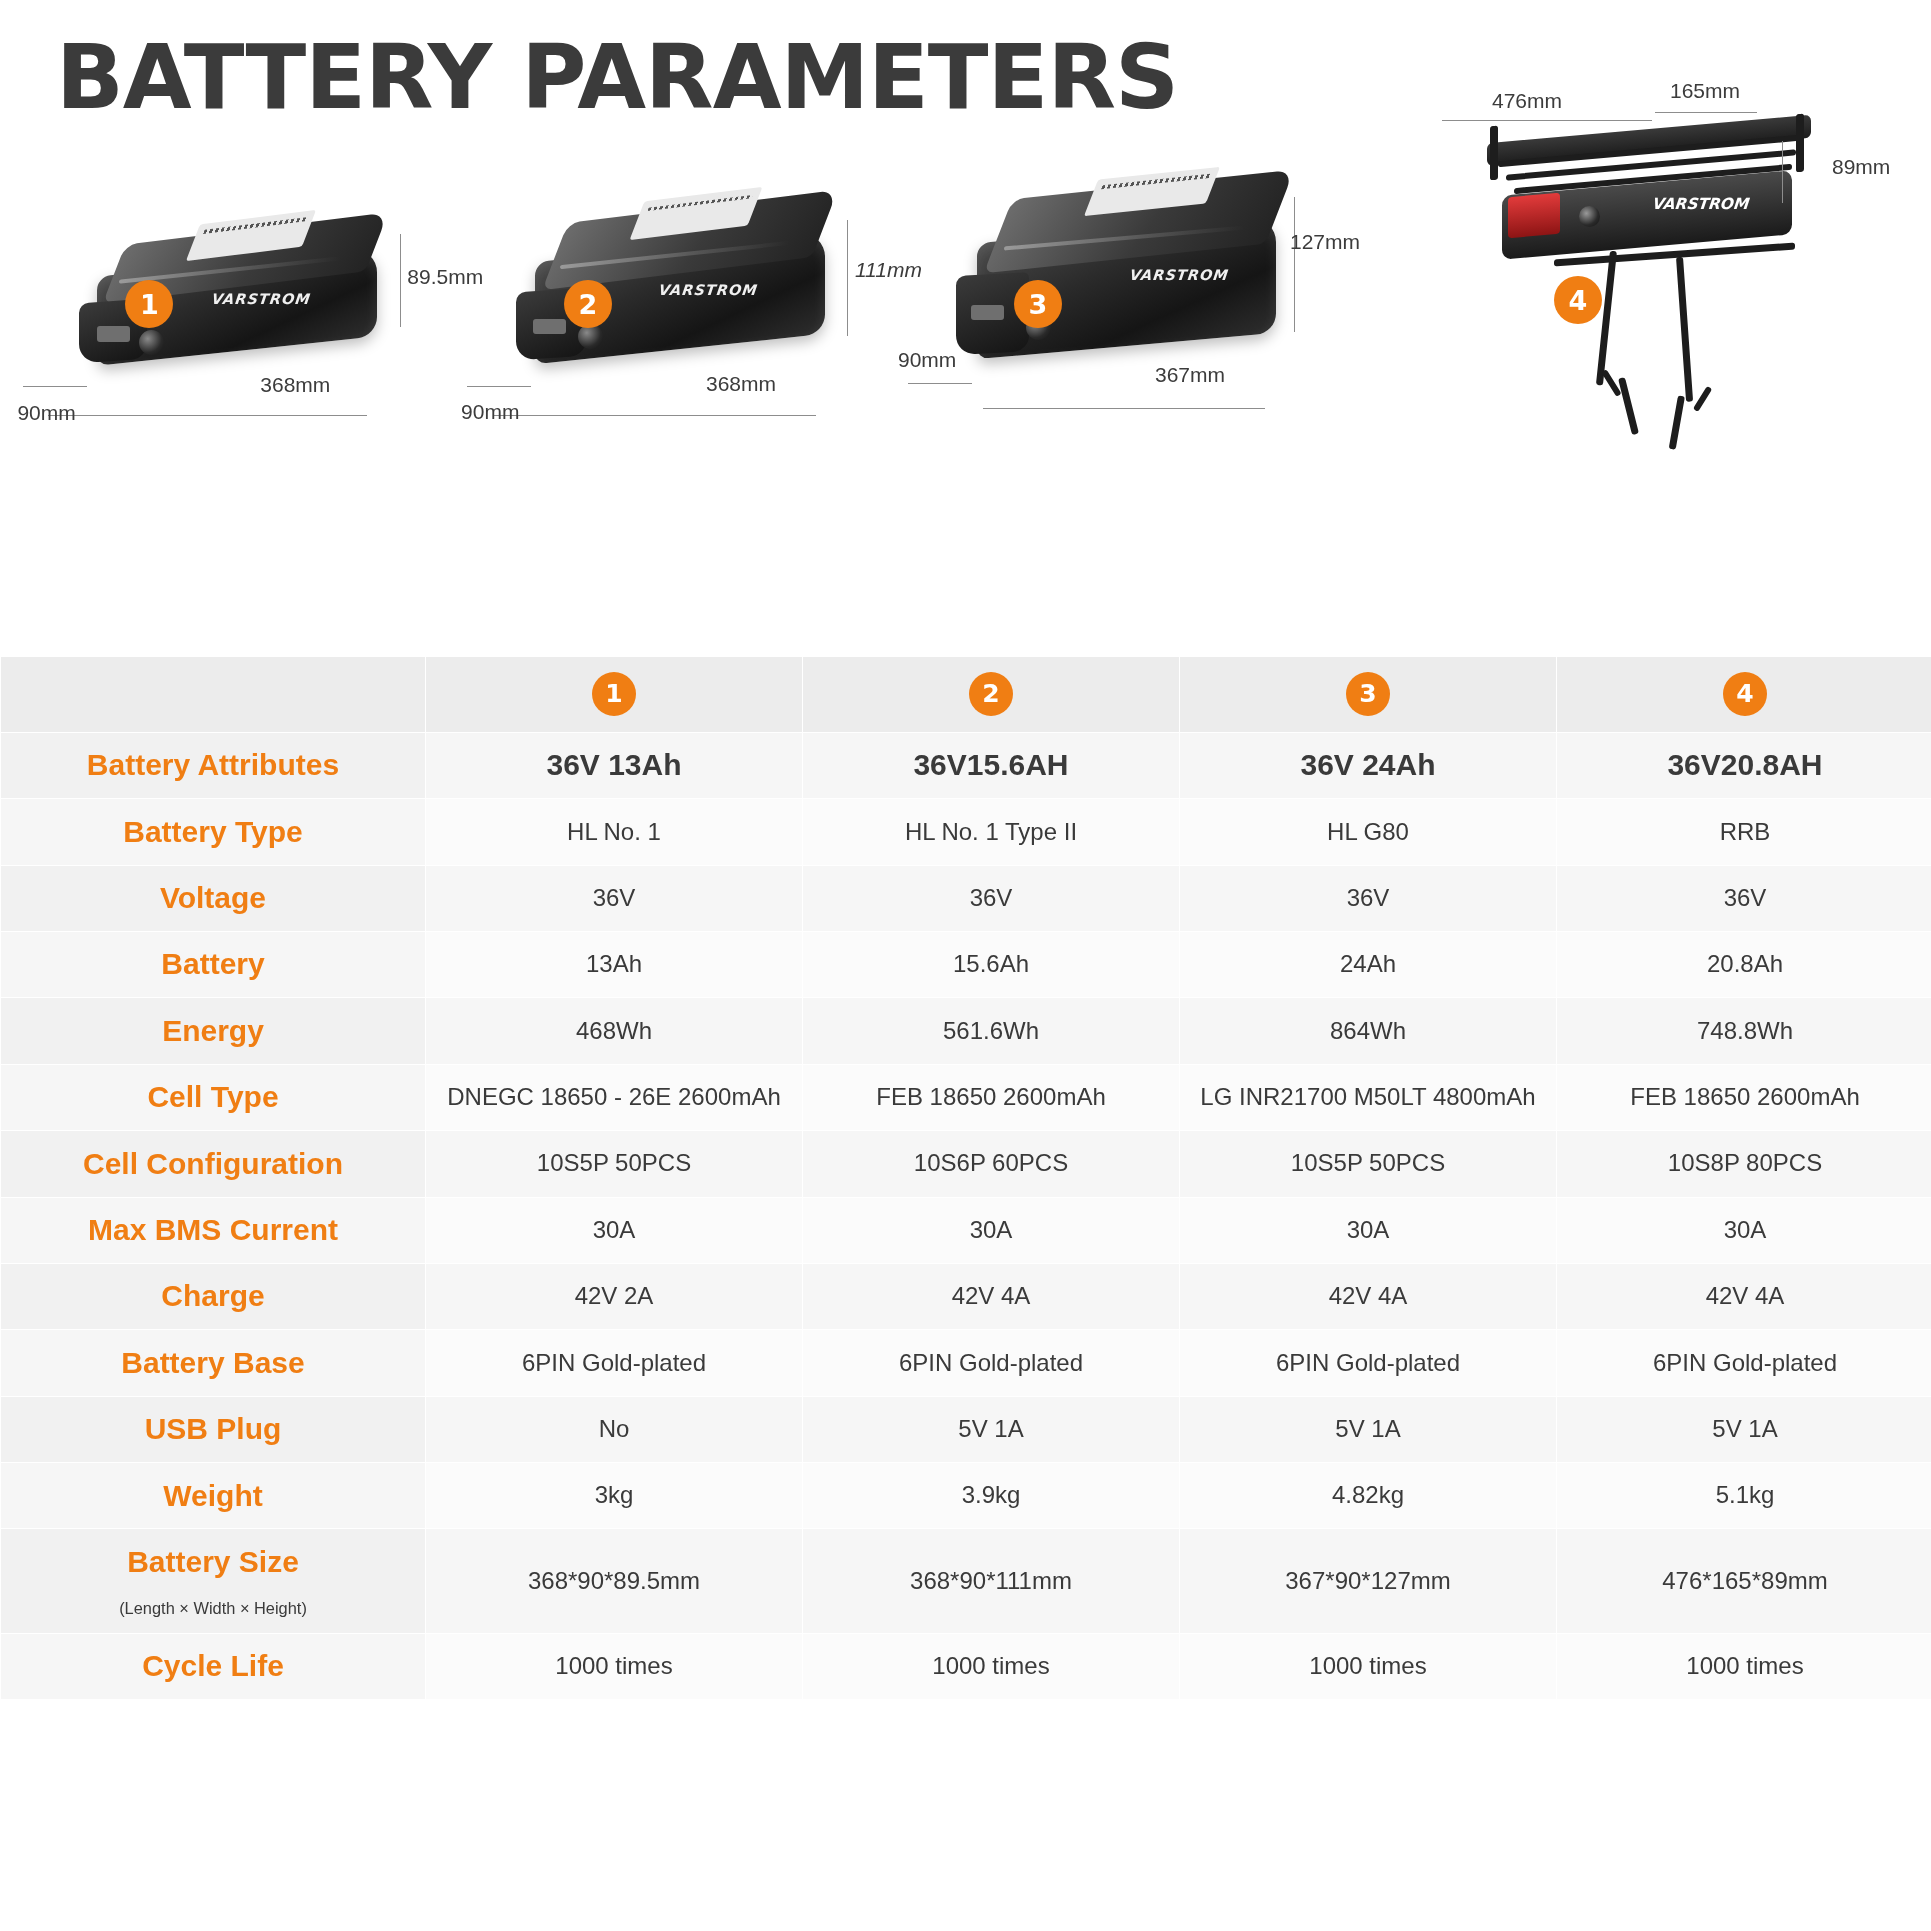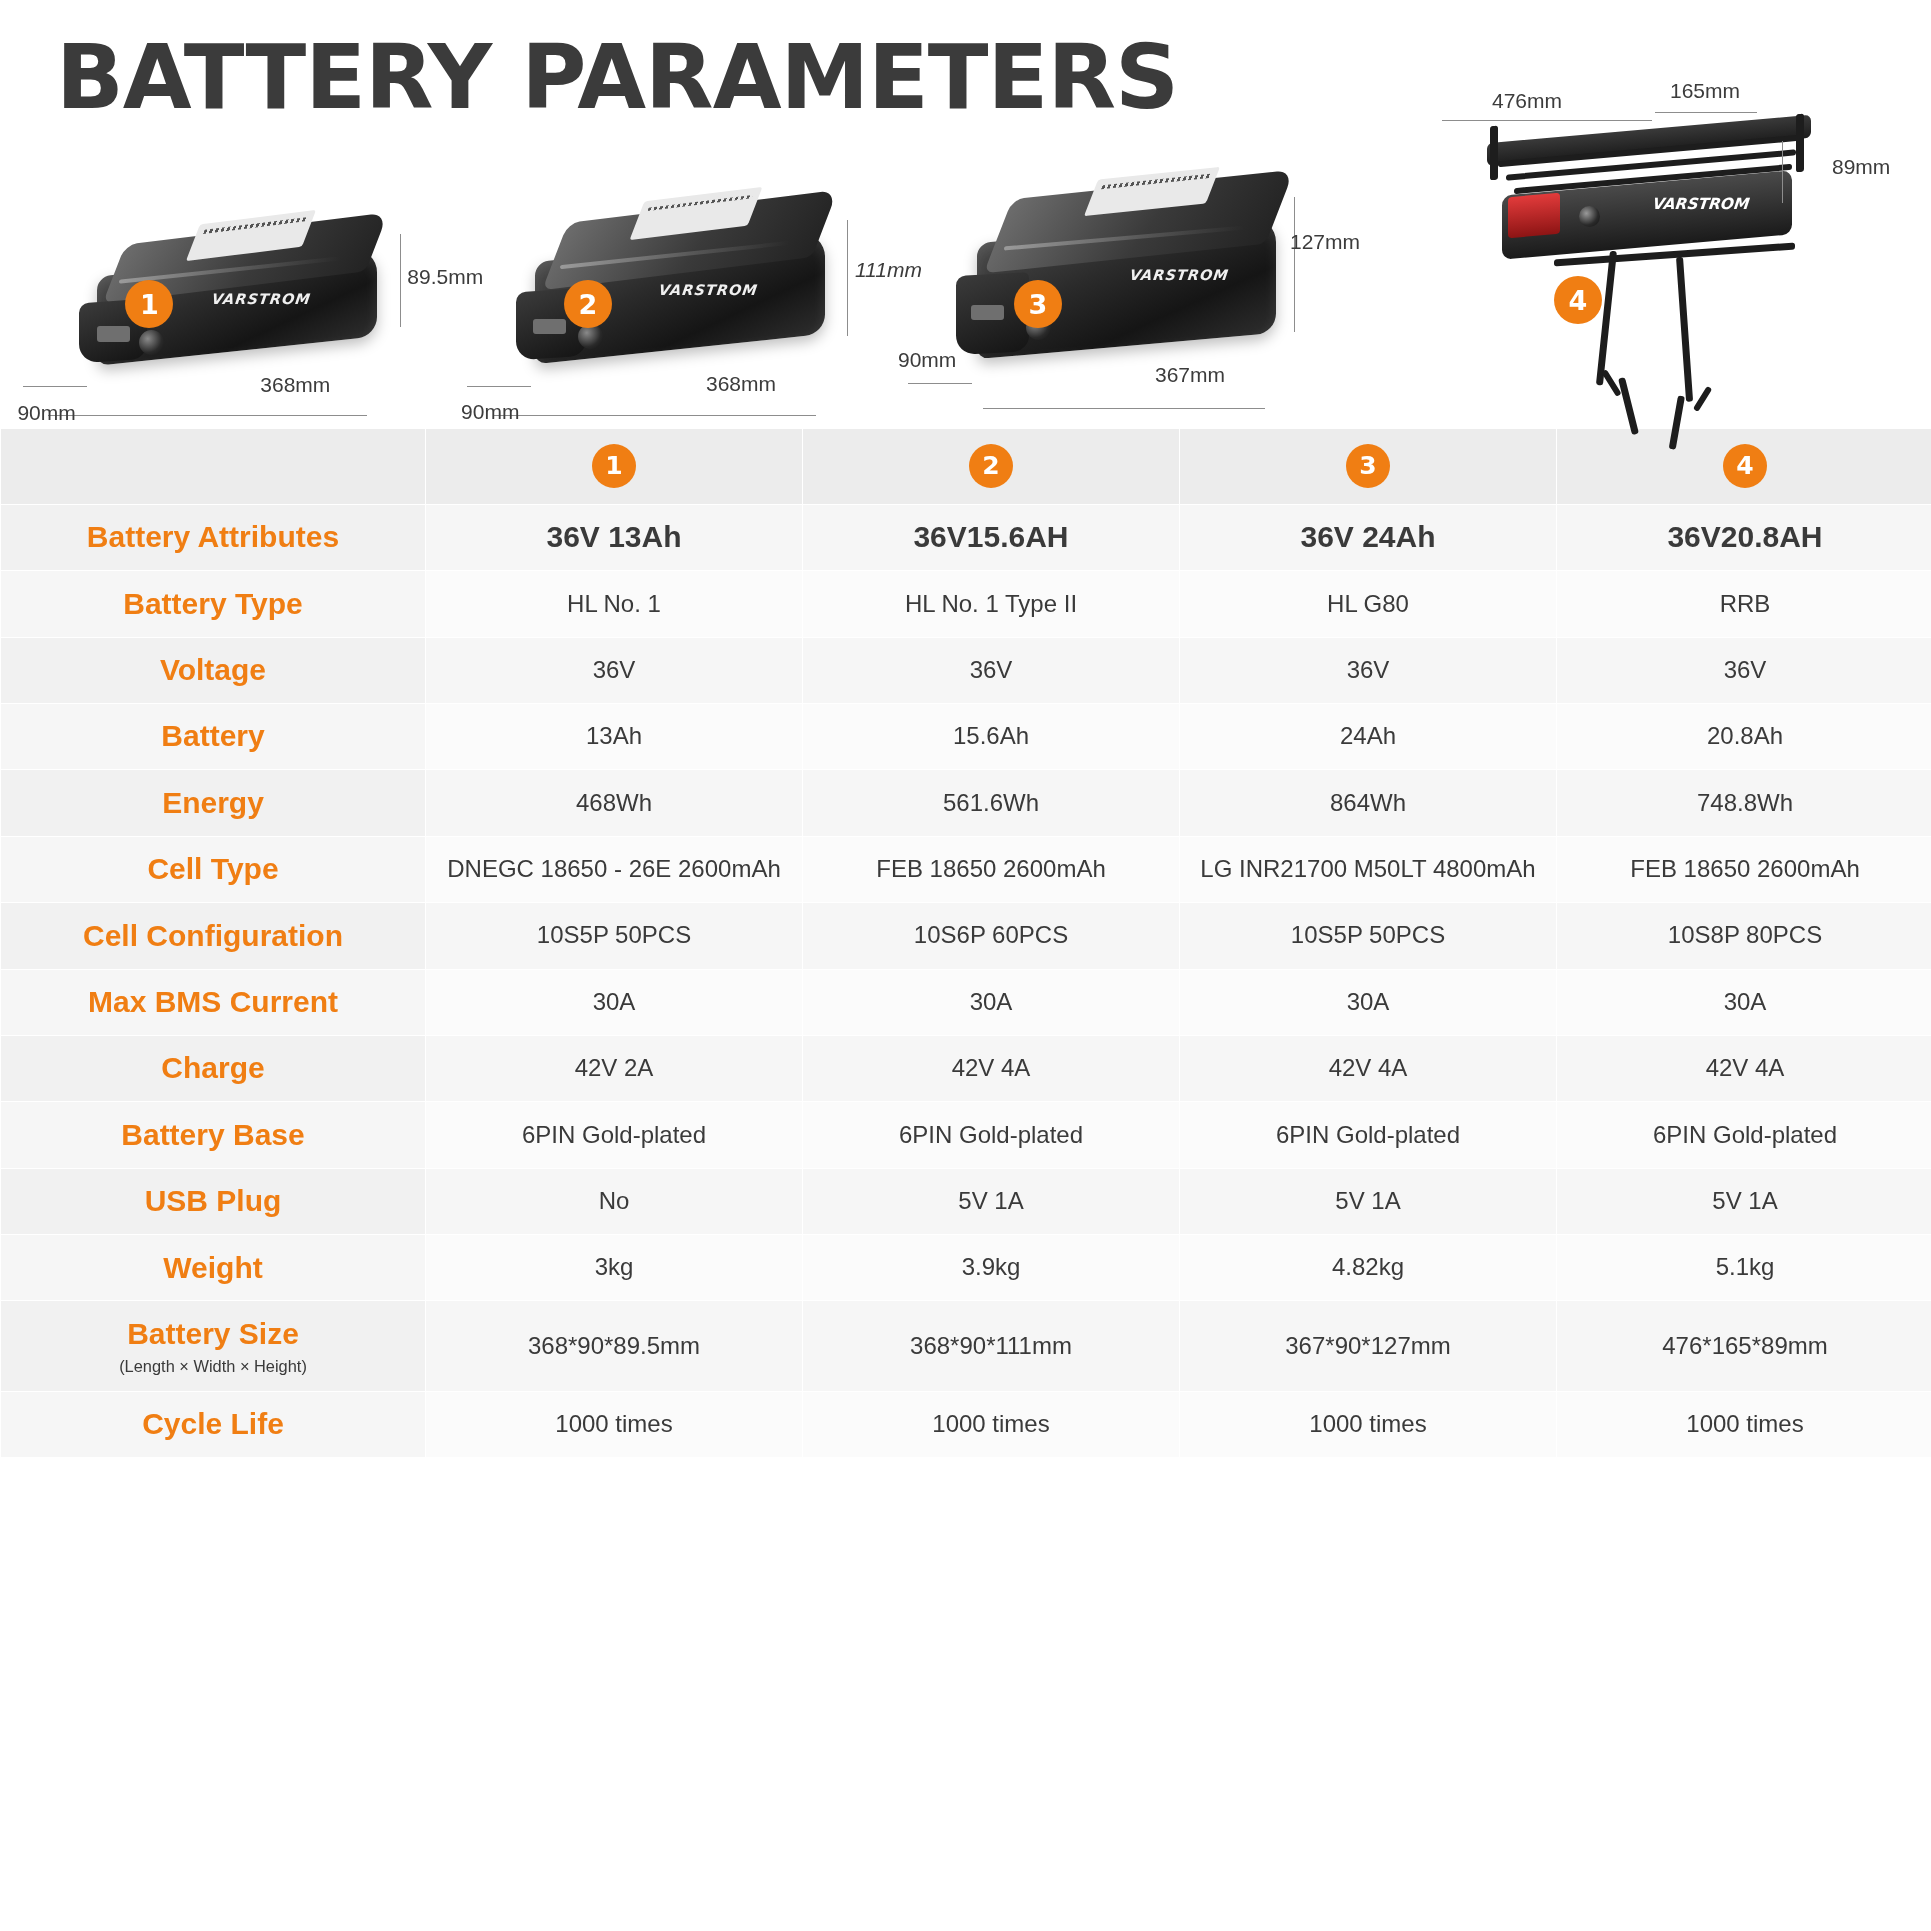--- a/index.html
+++ b/index.html
@@ -18,21 +18,21 @@
   .page {
     position: relative;
     width: 1931px;
     height: 1931px;
     box-sizing: border-box;
   }
 
   
   .hero {
     position: relative;
-    height: 428px;
+    height: 656px;
   }
   .title {
     position: absolute;
     left: 56px;
     top: 33px;
     font-size: 89px;
     line-height: 1;
     font-weight: bold;
     letter-spacing: -1px;
     color: #3b3b3b;
@@ -203,21 +203,21 @@
   table.spec tr.alt td { background: #f6f6f6; }
   table.spec tr.alt td.label { background: #f1f1f1; }
   table.spec tr.plain td { background: #fbfbfb; }
   table.spec tr.plain td.label { background: #f6f6f6; }
   table.spec td.first-val { font-weight: bold; font-size: 30px; }
   .sublabel {
     display: block;
     font-size: 16.4px;
     font-weight: normal;
     color: #3a3a3a;
-    margin-top: 3px;
+    margin-top: 17px;
   }
   .badge-cell { display: flex; justify-content: center; }
 </style>
 </head>
 <body>
 
 <div class="page">
 
   <div class="hero">
 

